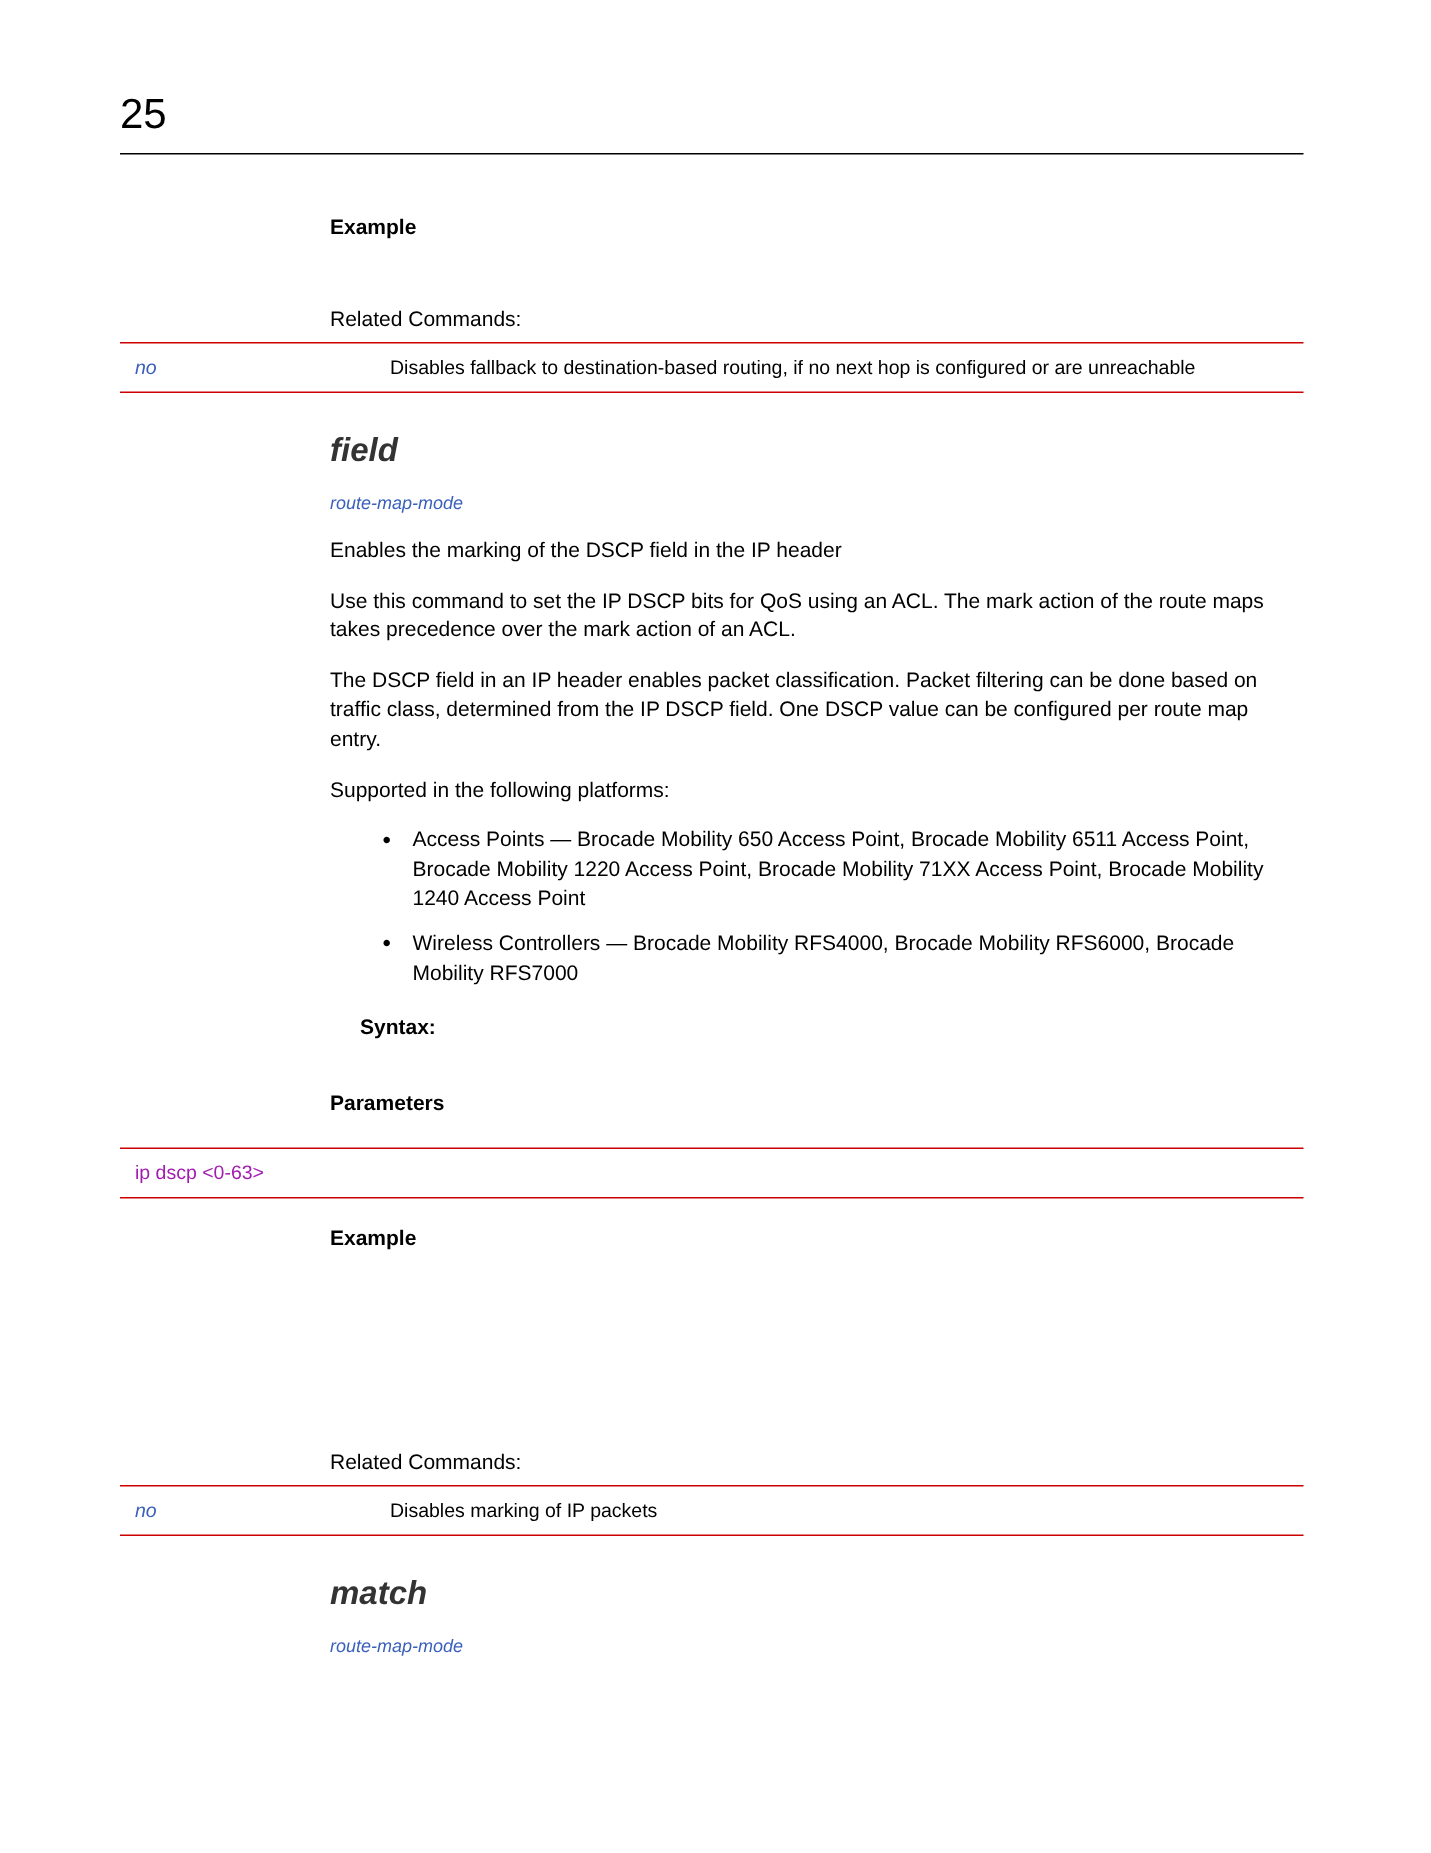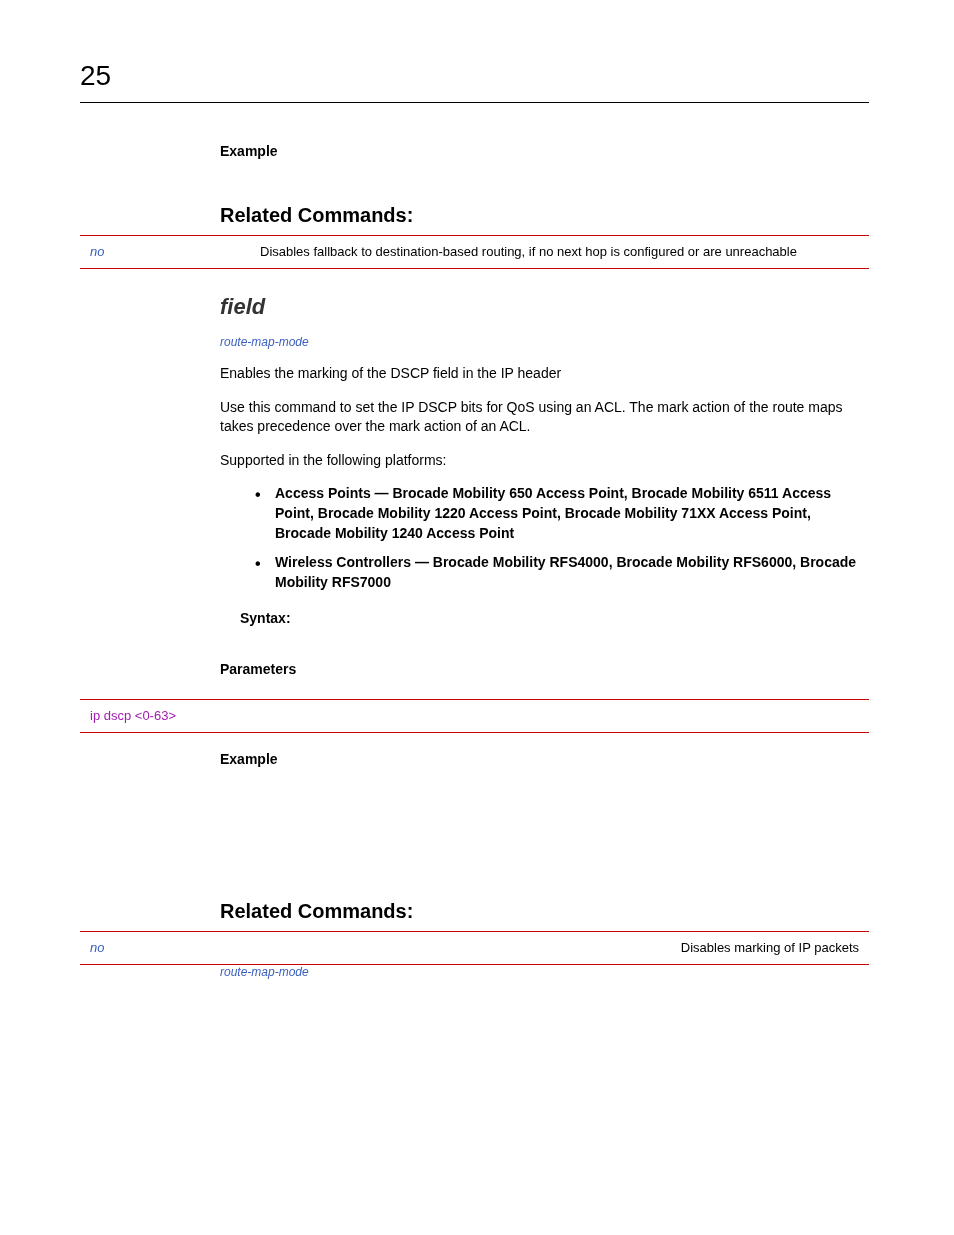--- a/index.html
+++ b/index.html
@@ -34,22 +34,22 @@
     }
     .section-label {
       font-weight: bold;
       font-size: 14px;
       margin-bottom: 18px;
     }
     .section-label-gap {
       margin-top: 45px;
     }
     .related-commands {
-      font-weight: bold;
-      font-size: 20px;
+      font-weight: normal;
+      font-size: 14px;
       margin-bottom: 8px;
     }
     .table-wrap {
       margin-left: -140px;
     }
     .table-row {
       display: flex;
       border-top: 1.5px solid #cc0000;
       border-bottom: 1.5px solid #cc0000;
       padding: 8px 0;
@@ -71,21 +71,21 @@
       font-style: normal;
     }
     .table-right {
       flex: 1;
       font-size: 13px;
       padding-right: 10px;
     }
     .table-right-centered {
       flex: 1;
       font-size: 13px;
-      text-align: right;
+      text-align: left;
       padding-right: 10px;
     }
     .heading-italic {
       font-style: italic;
       font-weight: bold;
       font-size: 22px;
       color: #333;
       margin-top: 25px;
       margin-bottom: 15px;
     }
@@ -98,21 +98,20 @@
     .para {
       font-size: 14px;
       line-height: 1.4;
       margin-bottom: 14px;
       color: #000;
     }
     ul.bullets {
       list-style: none;
       padding-left: 55px;
       margin-bottom: 14px;
-      font-weight: bold;
     }
     ul.bullets li {
       position: relative;
       font-size: 14px;
       line-height: 1.4;
       margin-bottom: 10px;
     }
     ul.bullets li::before {
       content: "•";
       position: absolute;
@@ -153,20 +152,21 @@
       <div class="table-left">no</div>
       <div class="table-right">Disables fallback to destination-based routing, if no next hop is configured or are unreachable</div>
     </div>
   </div>
 
   <div class="heading-italic">field</div>
   <div class="link-text">route-map-mode</div>
 
   <div class="para">Enables the marking of the DSCP field in the IP header</div>
   <div class="para">Use this command to set the IP DSCP bits for QoS using an ACL. The mark action of the route maps takes precedence over the mark action of an ACL.</div>
+  <div class="para">The DSCP field in an IP header enables packet classification. Packet filtering can be done based on traffic class, determined from the IP DSCP field. One DSCP value can be configured per route map entry.</div>
   <div class="para">Supported in the following platforms:</div>
 
   <ul class="bullets">
     <li>Access Points — Brocade Mobility 650 Access Point, Brocade Mobility 6511 Access Point, Brocade Mobility 1220 Access Point, Brocade Mobility 71XX Access Point, Brocade Mobility 1240 Access Point</li>
     <li>Wireless Controllers — Brocade Mobility RFS4000, Brocade Mobility RFS6000, Brocade Mobility RFS7000</li>
   </ul>
 
   <div class="syntax-label">Syntax:</div>
 
   <div class="params-label">Parameters</div>
@@ -183,15 +183,16 @@
 
   <div class="related-commands">Related Commands:</div>
 
   <div class="table-wrap">
     <div class="table-row">
       <div class="table-left">no</div>
       <div class="table-right-centered">Disables marking of IP packets</div>
     </div>
   </div>
 
+  <div class="heading-italic">match</div>
   <div class="link-text">route-map-mode</div>
 
 </div>
 
 </body></html>

